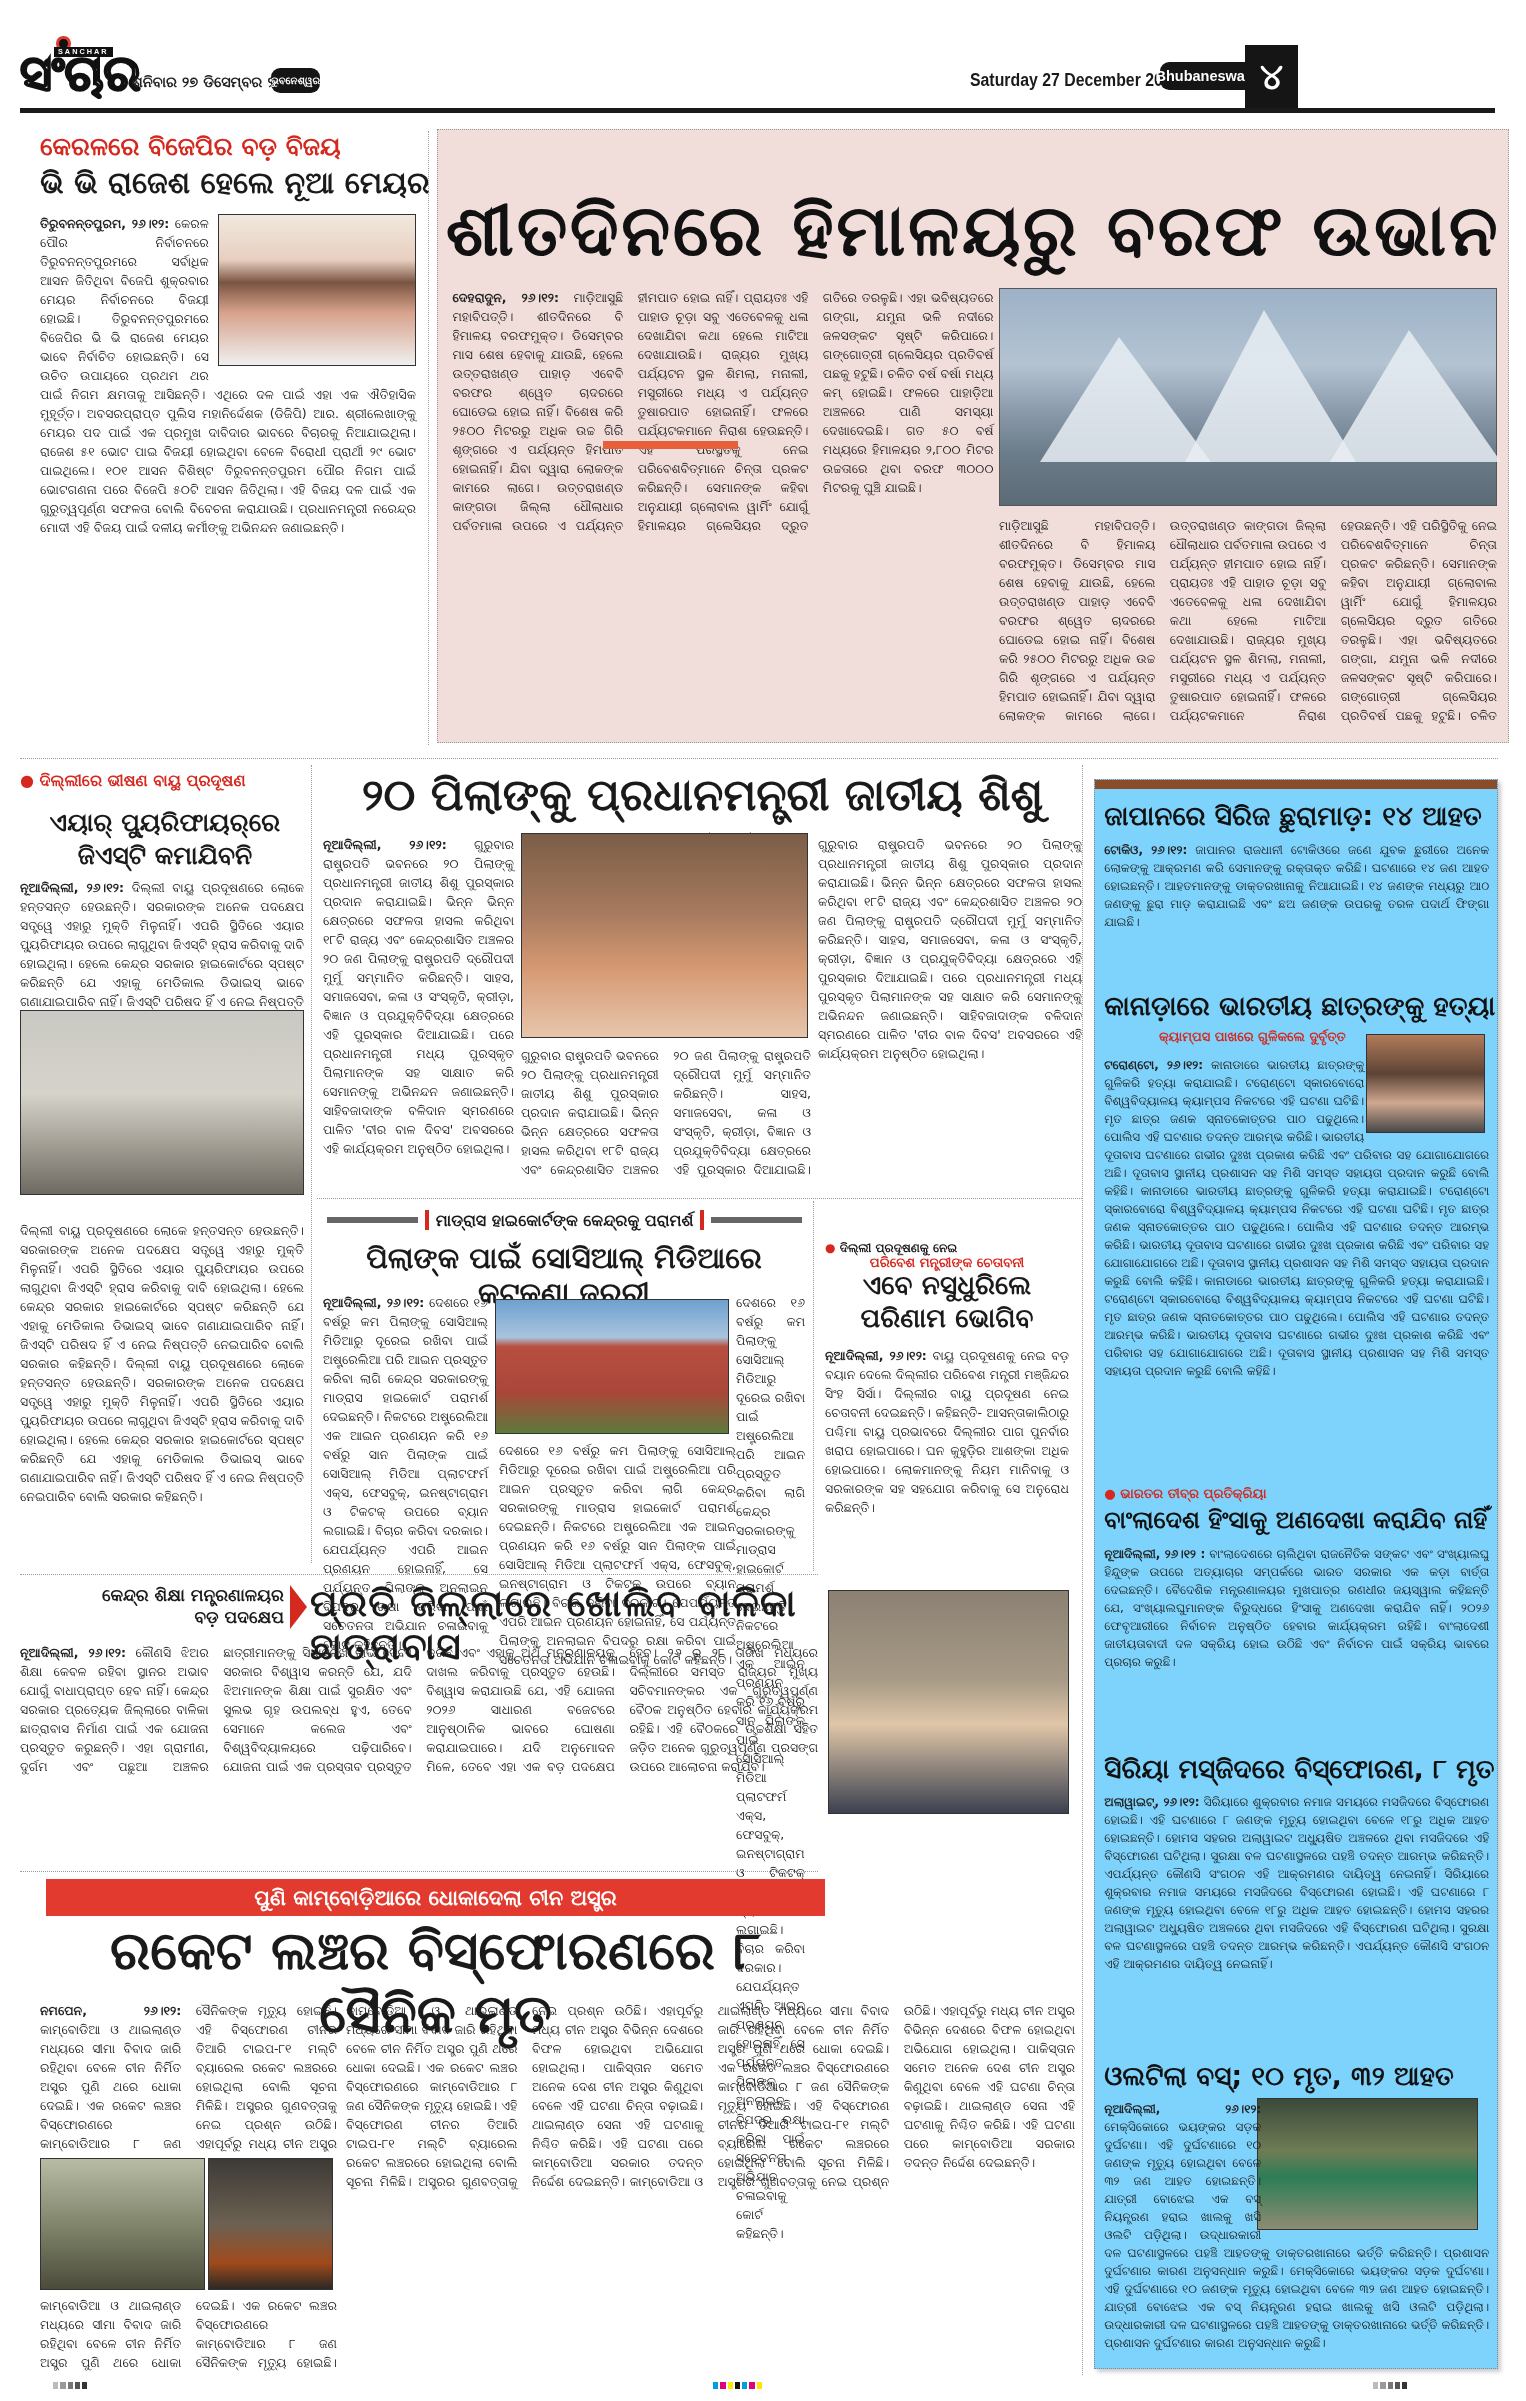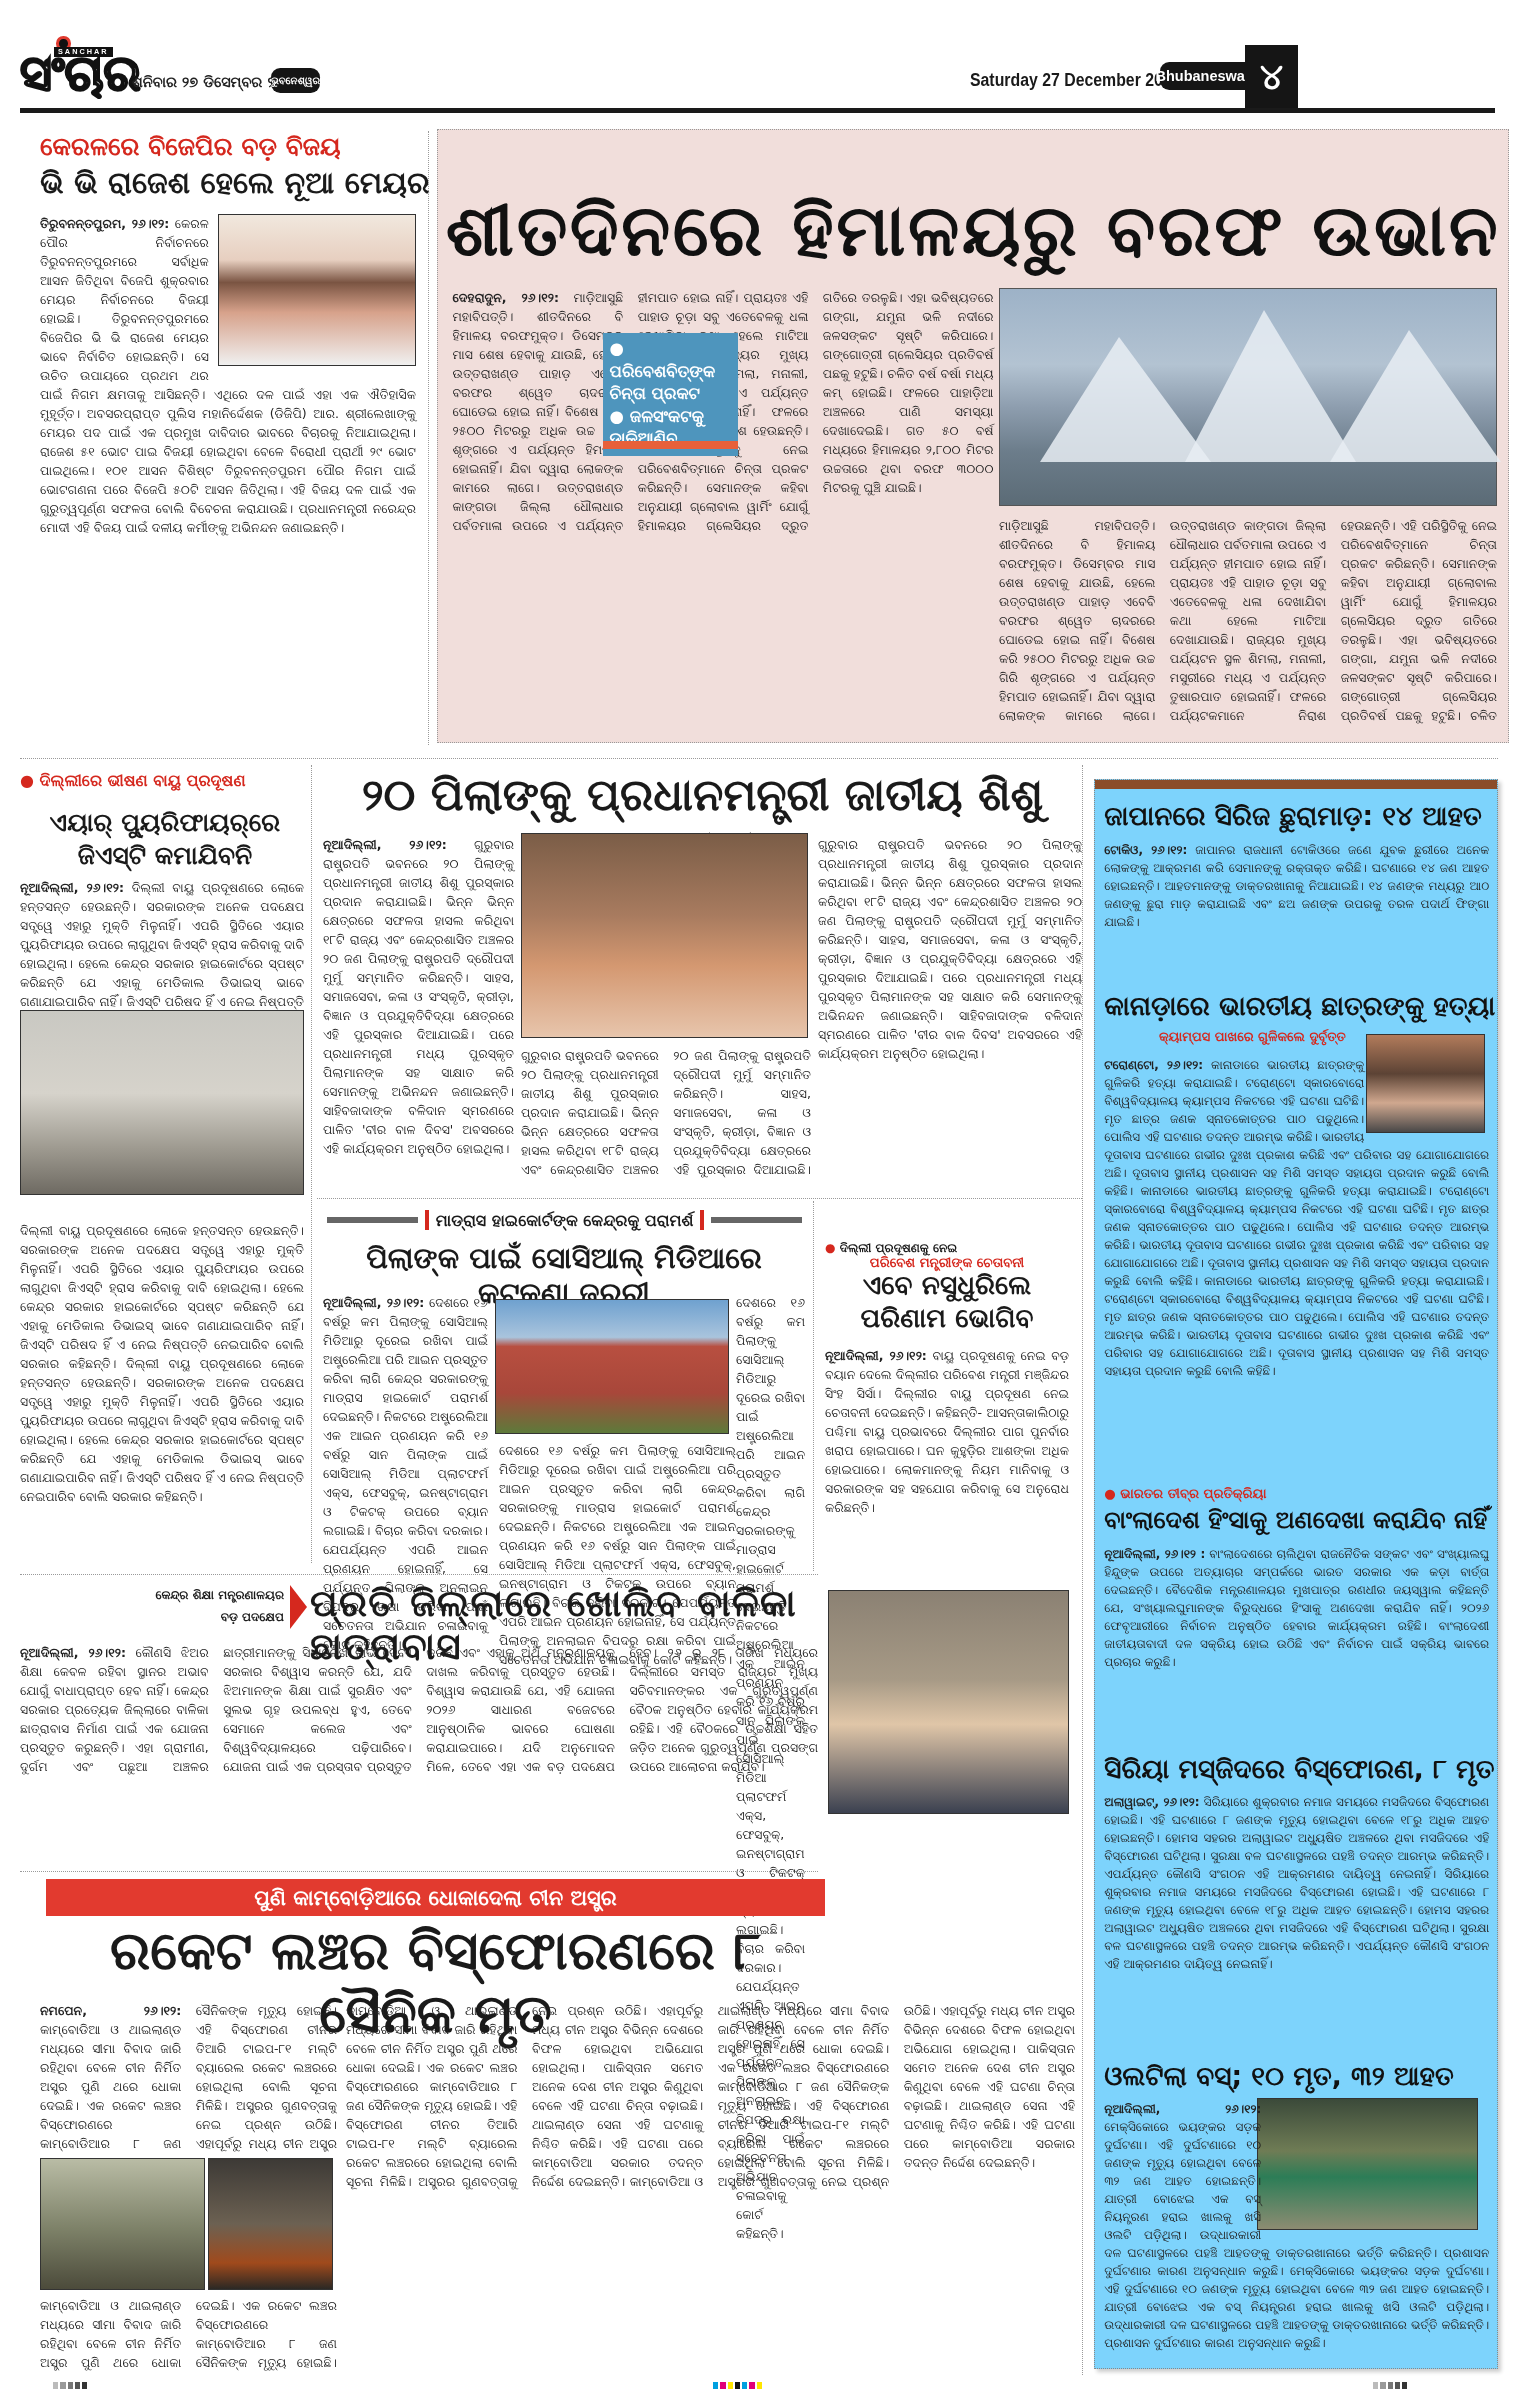--- a/index.html
+++ b/index.html
@@ -66,21 +66,21 @@
   .s5-body { position:absolute; left: 323px; top: 1293px; width: 482px; height: 277px; }
   .s5-photo { position:absolute; left: 495px; top: 1299px; width: 234px; height: 135px; background: linear-gradient(180deg,#6fa1cf 0%,#a9c4dd 28%,#b84f40 35%,#a8473a 70%,#5d7a3a 100%); }
 
   
   .s6-kicker { position:absolute; left: 825px; top: 1241px; font-size: 12px; width: 244px; }
   .s6-head { position:absolute; left: 825px; top: 1268px; width: 244px; font-size: 26.4px; font-weight:bold; line-height: 33px; text-align:center; }
   .s6-body { position:absolute; left: 825px; top: 1346px; width: 244px; height: 469px; }
   .s6-photo { position:absolute; left: 828px; top: 1590px; width: 241px; height: 224px; background: linear-gradient(180deg,#8b8173 0%,#a79a86 40%,#e0c6a8 60%,#3b4150 100%); }
 
   
-  .s7-kicker { position:absolute; left: 20px; top: 1584px; width: 264px; text-align:right; font-size: 12px; line-height: 22.4px; font-weight:bold; }
+  .s7-kicker { position:absolute; left: 20px; top: 1584px; width: 264px; text-align:right; font-size: 17px; line-height: 22.4px; font-weight:bold; }
   .s7-arrow { position:absolute; left: 290px; top: 1585px; width:0; height:0; border-top: 22px solid transparent; border-bottom: 22px solid transparent; border-left: 17px solid #d5281e; }
   .s7-head { position:absolute; left: 310px; top: 1582px; width: 515px; font-size: 37px; font-weight: bold; letter-spacing: 1.3px; }
   .s7-body { position:absolute; left: 20px; top: 1643px; width: 798px; height: 224px; }
 
   
   .s8-kicker { position:absolute; left: 46px; top: 1879px; width: 779px; height: 37px; background: #e23a2f; color:#fff; font-size: 21px; font-weight: bold; display:flex; align-items:center; justify-content:center; }
   .s8-head { position:absolute; left: 46px; top: 1920px; width: 779px; text-align: center; font-size: 53px; font-weight: bold; }
   .s8-photo1 { position:absolute; left: 40px; top: 2158px; width: 165px; height: 132px; background: linear-gradient(180deg,#b9bca5 0%,#7c8067 55%,#4c4b3b 100%); }
   .s8-photo2 { position:absolute; left: 208px; top: 2158px; width: 125px; height: 132px; background: linear-gradient(180deg,#3d3a36 0%,#6c6152 50%,#a04a1c 80%,#2b2824 100%); }
 
@@ -121,24 +121,20 @@
   <span class="dl">ତିରୁବନନ୍ତପୁରମ, ୨୬।୧୨:</span>
   <span>କେରଳ ପୌର ନିର୍ବାଚନରେ ତିରୁବନନ୍ତପୁରମରେ ସର୍ବାଧିକ ଆସନ ଜିତିଥିବା ବିଜେପି ଶୁକ୍ରବାର ମେୟର ନିର୍ବାଚନରେ ବିଜୟୀ ହୋଇଛି। ତିରୁବନନ୍ତପୁରମରେ ବିଜେପିର ଭି ଭି ରାଜେଶ ମେୟର ଭାବେ ନିର୍ବାଚିତ ହୋଇଛନ୍ତି। ସେ ଉଚିତ ଉପାୟରେ ପ୍ରଥମ ଥର ପାଇଁ ନିଗମ କ୍ଷମତାକୁ ଆସିଛନ୍ତି। ଏଥିରେ ଦଳ ପାଇଁ ଏହା ଏକ ଐତିହାସିକ ମୁହୂର୍ତ୍ତ। ଅବସରପ୍ରାପ୍ତ ପୁଲିସ ମହାନିର୍ଦ୍ଦେଶକ (ଡିଜିପି) ଆର. ଶ୍ରୀଲେଖାଙ୍କୁ ମେୟର ପଦ ପାଇଁ ଏକ ପ୍ରମୁଖ ଦାବିଦାର ଭାବରେ ବିଚାରକୁ ନିଆଯାଇଥିଲା। ରାଜେଶ ୫୧ ଭୋଟ ପାଇ ବିଜୟୀ ହୋଇଥିବା ବେଳେ ବିରୋଧୀ ପ୍ରାର୍ଥୀ ୨୯ ଭୋଟ ପାଇଥିଲେ। ୧୦୧ ଆସନ ବିଶିଷ୍ଟ ତିରୁବନନ୍ତପୁରମ ପୌର ନିଗମ ପାଇଁ ଭୋଟଗଣନା ପରେ ବିଜେପି ୫୦ଟି ଆସନ ଜିତିଥିଲା। ଏହି ବିଜୟ ଦଳ ପାଇଁ ଏକ ଗୁରୁତ୍ୱପୂର୍ଣ୍ଣ ସଫଳତା ବୋଲି ବିବେଚନା କରାଯାଉଛି। ପ୍ରଧାନମନ୍ତ୍ରୀ ନରେନ୍ଦ୍ର ମୋଦୀ ଏହି ବିଜୟ ପାଇଁ ଦଳୀୟ କର୍ମୀଙ୍କୁ ଅଭିନନ୍ଦନ ଜଣାଇଛନ୍ତି।</span>
 </div>
 <div class="vrule" style="left:428px; top:131px; height:614px;"></div>
 
 <div class="s2-box">
   <div class="s2-head">ଶୀତଦିନରେ ହିମାଳୟରୁ ବରଫ ଉଭାନ</div>
   <div class="s2-body body-text cols4" style="width:541px; column-count:3;">
     <span class="dl">ଦେହରାଦୁନ, ୨୬।୧୨:</span>
     <span>ମାଡ଼ିଆସୁଛି ମହାବିପତ୍ତି। ଶୀତଦିନରେ ବି ହିମାଳୟ ବରଫମୁକ୍ତ। ଡିସେମ୍ବର ମାସ ଶେଷ ହେବାକୁ ଯାଉଛି, ହେଲେ ଉତ୍ତରାଖଣ୍ଡ ପାହାଡ଼ ଏବେବି ବରଫର ଶ୍ୱେତ ଚାଦରରେ ଘୋଡେଇ ହୋଇ ନାହିଁ। ବିଶେଷ କରି ୨୫୦୦ ମିଟରରୁ ଅଧିକ ଉଚ୍ଚ ଗିରି ଶୃଙ୍ଗରେ ଏ ପର୍ଯ୍ୟନ୍ତ ହିମପାତ ହୋଇନାହିଁ। ଯିବା ଦ୍ୱାରା ଲୋକଙ୍କ କାମରେ ଲାଗେ। ଉତ୍ତରାଖଣ୍ଡ କାଙ୍ଗଡା ଜିଲ୍ଲା ଧୌଲାଧାର ପର୍ବତମାଳା ଉପରେ ଏ ପର୍ଯ୍ୟନ୍ତ ହୀମପାତ ହୋଇ ନାହିଁ। ପ୍ରାୟତଃ ଏହି ପାହାଡ ଚୂଡ଼ା ସବୁ ଏତେବେଳକୁ ଧଳା ଦେଖାଯିବା କଥା ହେଲେ ମାଟିଆ ଦେଖାଯାଉଛି। ରାଜ୍ୟର ମୁଖ୍ୟ ପର୍ଯ୍ୟଟନ ସ୍ଥଳ ଶିମଲା, ମନାଲୀ, ମସୁରୀରେ ମଧ୍ୟ ଏ ପର୍ଯ୍ୟନ୍ତ ତୁଷାରପାତ ହୋଇନାହିଁ। ଫଳରେ ପର୍ଯ୍ୟଟକମାନେ ନିରାଶ ହେଉଛନ୍ତି। ଏହି ପରିସ୍ଥିତିକୁ ନେଇ ପରିବେଶବିତ୍‌ମାନେ ଚିନ୍ତା ପ୍ରକଟ କରିଛନ୍ତି। ସେମାନଙ୍କ କହିବା ଅନୁଯାୟୀ ଗ୍ଲୋବାଲ ୱାର୍ମିଂ ଯୋଗୁଁ ହିମାଳୟର ଗ୍ଲେସିୟର ଦ୍ରୁତ ଗତିରେ ତରଳୁଛି। ଏହା ଭବିଷ୍ୟତରେ ଗଙ୍ଗା, ଯମୁନା ଭଳି ନଦୀରେ ଜଳସଙ୍କଟ ସୃଷ୍ଟି କରିପାରେ। ଗଙ୍ଗୋତ୍ରୀ ଗ୍ଲେସିୟର ପ୍ରତିବର୍ଷ ପଛକୁ ହଟୁଛି। ଚଳିତ ବର୍ଷ ବର୍ଷା ମଧ୍ୟ କମ୍ ହୋଇଛି। ଫଳରେ ପାହାଡ଼ିଆ ଅଞ୍ଚଳରେ ପାଣି ସମସ୍ୟା ଦେଖାଦେଇଛି। ଗତ ୫୦ ବର୍ଷ ମଧ୍ୟରେ ହିମାଳୟର ୨,୮୦୦ ମିଟର ଉଚ୍ଚତାରେ ଥିବା ବରଫ ୩୦୦୦ ମିଟରକୁ ଘୁଞ୍ଚି ଯାଇଛି।</span>
-  </div>
-  <div class="s2-bullets">
-    <div class="b">ପରିବେଶବିତ୍‌ଙ୍କ ଚିନ୍ତା ପ୍ରକଟ</div>
-    <div class="b">ଜଳସଂକଟକୁ ଡାକିଆଣିବ</div>
   </div>
   <div class="s2-bullets-foot"></div>
   <div class="s2-photo">
     <div class="mtn" style="left:40px;"></div>
     <div class="mtn" style="left:185px; border-bottom-width:152px;"></div>
     <div class="mtn" style="left:330px; border-bottom-width:132px;"></div>
   </div>
   <div class="body-text" style="position:absolute; left:561px; top:386px; width:498px; height:218px; column-count:3; column-gap:14.5px; overflow:hidden;">
     <span>ମାଡ଼ିଆସୁଛି ମହାବିପତ୍ତି। ଶୀତଦିନରେ ବି ହିମାଳୟ ବରଫମୁକ୍ତ। ଡିସେମ୍ବର ମାସ ଶେଷ ହେବାକୁ ଯାଉଛି, ହେଲେ ଉତ୍ତରାଖଣ୍ଡ ପାହାଡ଼ ଏବେବି ବରଫର ଶ୍ୱେତ ଚାଦରରେ ଘୋଡେଇ ହୋଇ ନାହିଁ। ବିଶେଷ କରି ୨୫୦୦ ମିଟରରୁ ଅଧିକ ଉଚ୍ଚ ଗିରି ଶୃଙ୍ଗରେ ଏ ପର୍ଯ୍ୟନ୍ତ ହିମପାତ ହୋଇନାହିଁ। ଯିବା ଦ୍ୱାରା ଲୋକଙ୍କ କାମରେ ଲାଗେ। ଉତ୍ତରାଖଣ୍ଡ କାଙ୍ଗଡା ଜିଲ୍ଲା ଧୌଲାଧାର ପର୍ବତମାଳା ଉପରେ ଏ ପର୍ଯ୍ୟନ୍ତ ହୀମପାତ ହୋଇ ନାହିଁ। ପ୍ରାୟତଃ ଏହି ପାହାଡ ଚୂଡ଼ା ସବୁ ଏତେବେଳକୁ ଧଳା ଦେଖାଯିବା କଥା ହେଲେ ମାଟିଆ ଦେଖାଯାଉଛି। ରାଜ୍ୟର ମୁଖ୍ୟ ପର୍ଯ୍ୟଟନ ସ୍ଥଳ ଶିମଲା, ମନାଲୀ, ମସୁରୀରେ ମଧ୍ୟ ଏ ପର୍ଯ୍ୟନ୍ତ ତୁଷାରପାତ ହୋଇନାହିଁ। ଫଳରେ ପର୍ଯ୍ୟଟକମାନେ ନିରାଶ ହେଉଛନ୍ତି। ଏହି ପରିସ୍ଥିତିକୁ ନେଇ ପରିବେଶବିତ୍‌ମାନେ ଚିନ୍ତା ପ୍ରକଟ କରିଛନ୍ତି। ସେମାନଙ୍କ କହିବା ଅନୁଯାୟୀ ଗ୍ଲୋବାଲ ୱାର୍ମିଂ ଯୋଗୁଁ ହିମାଳୟର ଗ୍ଲେସିୟର ଦ୍ରୁତ ଗତିରେ ତରଳୁଛି। ଏହା ଭବିଷ୍ୟତରେ ଗଙ୍ଗା, ଯମୁନା ଭଳି ନଦୀରେ ଜଳସଙ୍କଟ ସୃଷ୍ଟି କରିପାରେ। ଗଙ୍ଗୋତ୍ରୀ ଗ୍ଲେସିୟର ପ୍ରତିବର୍ଷ ପଛକୁ ହଟୁଛି। ଚଳିତ ବର୍ଷ ବର୍ଷା ମଧ୍ୟ କମ୍ ହୋଇଛି। ଫଳରେ ପାହାଡ଼ିଆ ଅଞ୍ଚଳରେ ପାଣି ସମସ୍ୟା ଦେଖାଦେଇଛି। ଗତ ୫୦ ବର୍ଷ ମଧ୍ୟରେ ହିମାଳୟର ୨,୮୦୦ ମିଟର ଉଚ୍ଚତାରେ ଥିବା ବରଫ ୩୦୦୦ ମିଟରକୁ ଘୁଞ୍ଚି ଯାଇଛି।</span>
   </div>

